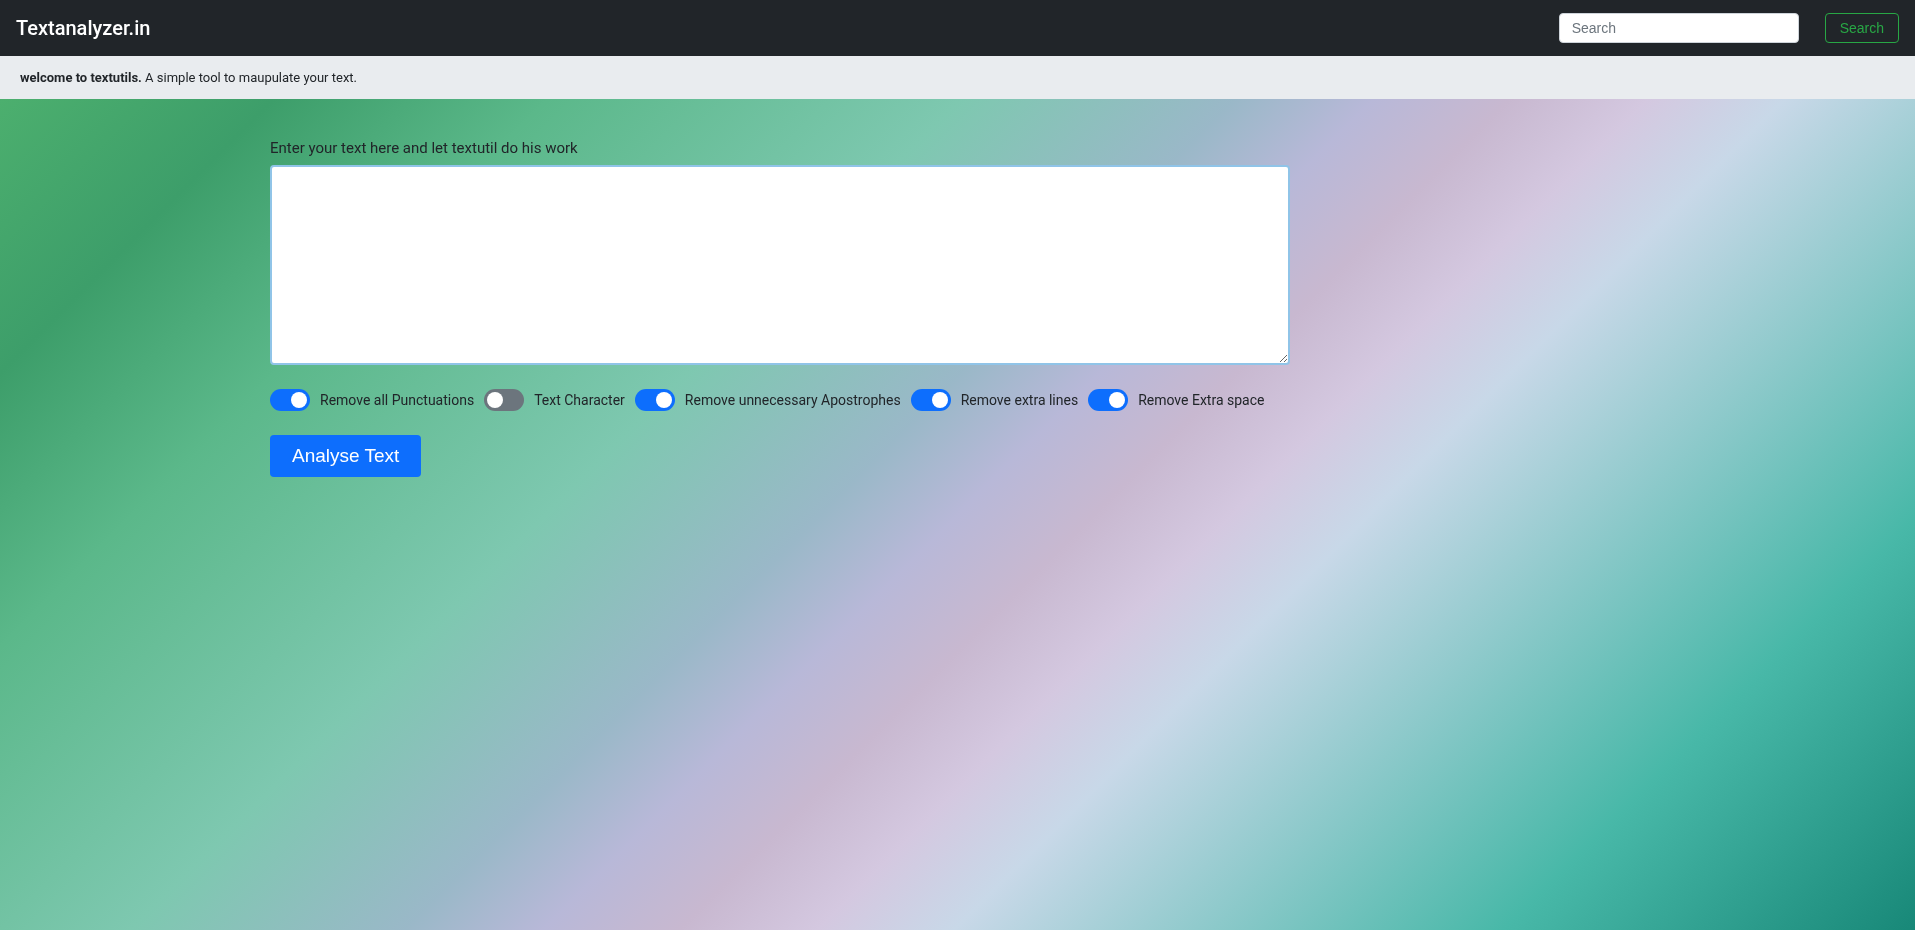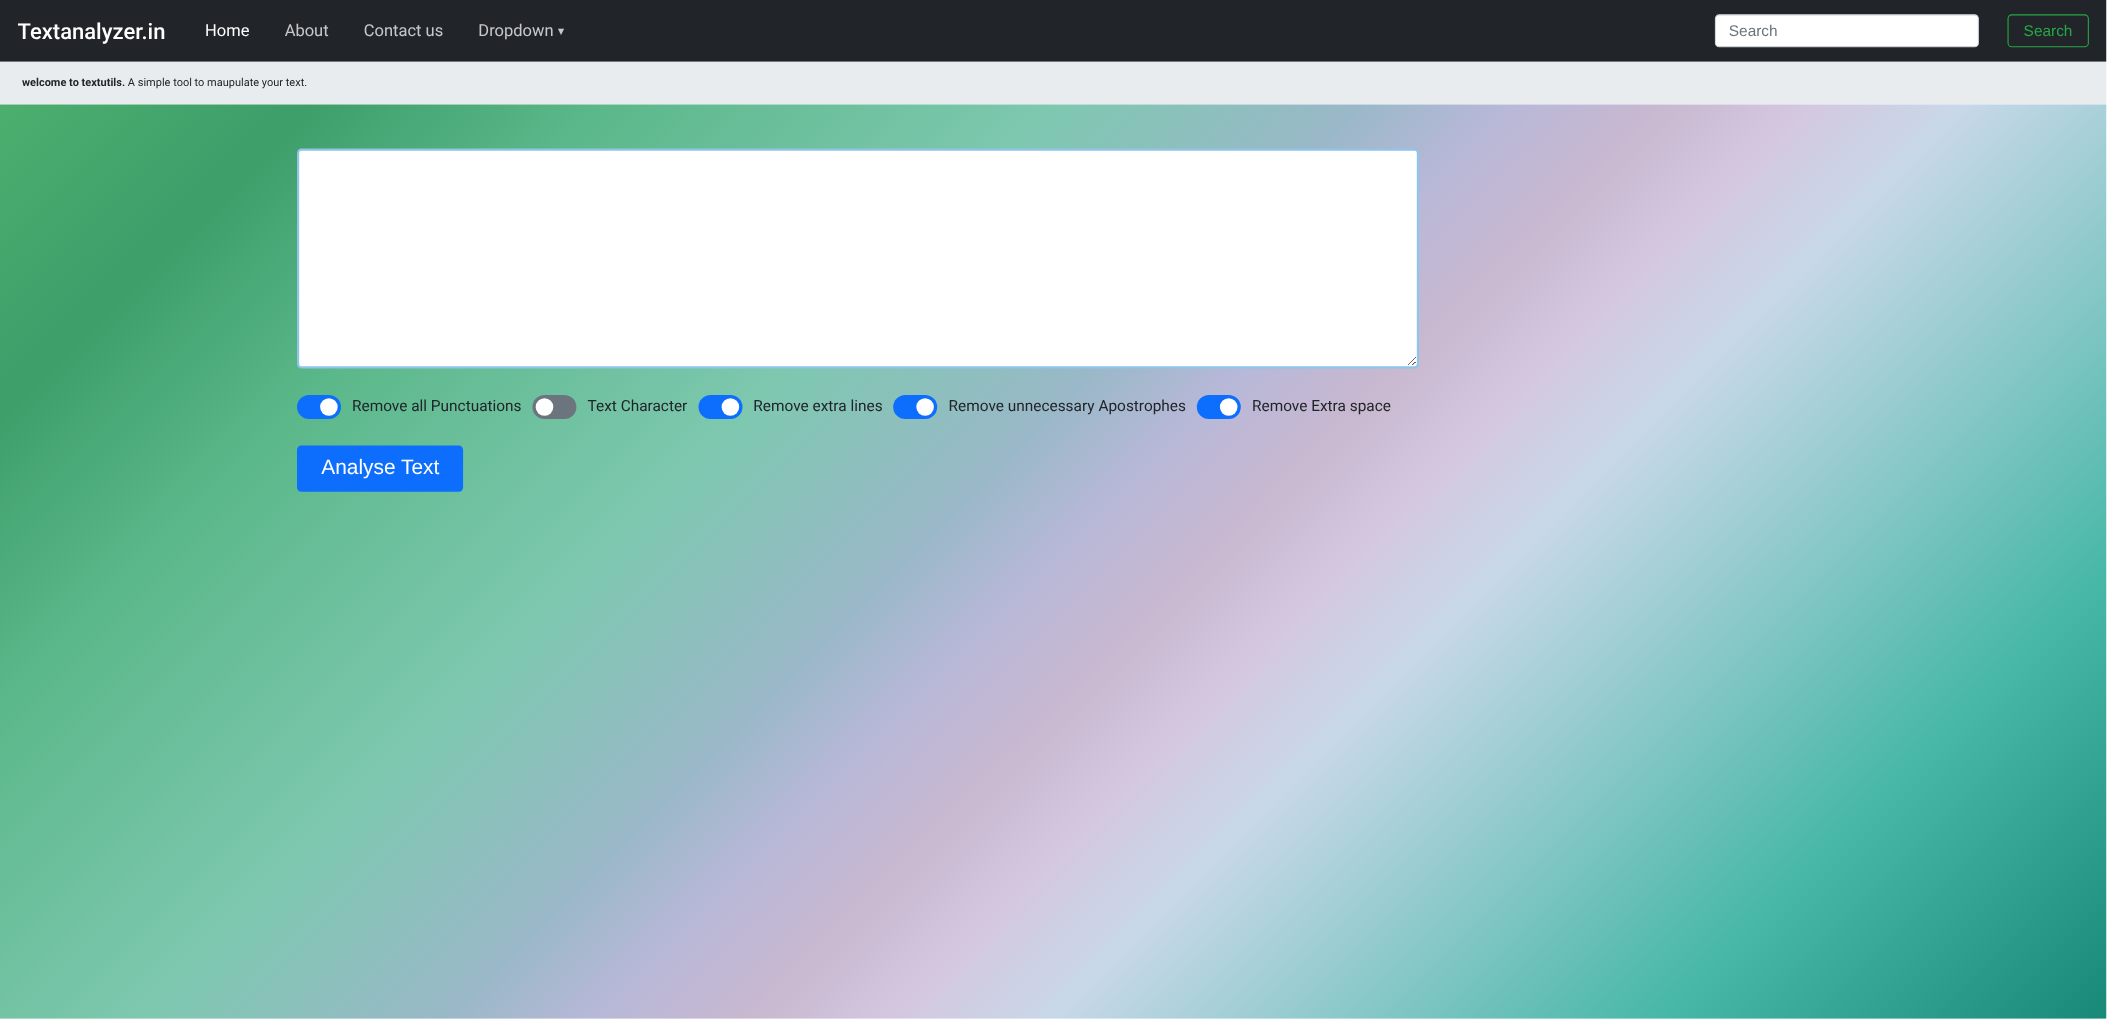--- a/index.html
+++ b/index.html
@@ -74,21 +74,21 @@
       border-radius: 4px;
       font-size: 14px;
       cursor: pointer;
       white-space: nowrap;
     }
 
     
     .welcome-bar {
       background-color: #e9ecef;
       padding: 14px 20px;
-      font-size: 10px;
+      font-size: 13px;
       color: #212529;
     }
     .welcome-bar strong {
       font-weight: 700;
     }
 
     
     .main-content {
       min-height: calc(935px - 56px - 48px);
       background: linear-gradient(135deg,
@@ -204,41 +204,33 @@
       border-radius: 4px;
       cursor: pointer;
       font-weight: 500;
     }
   </style>
 </head>
 <body>
 
 <nav class="navbar">
   <a class="navbar-brand">Textanalyzer.in</a>
-  <div class="nav-links">
-    <a class="nav-link active">Home</a>
-    <a class="nav-link">About</a>
-    <a class="nav-link">Contact us</a>
-    <a class="nav-link dropdown-toggle">
-      <span>Dropdown</span>
-      <span class="dropdown-arrow">▾</span>
-    </a>
-  </div>
   <div class="search-container">
     <input type="text" class="search-input" placeholder="Search" style="">
     <button class="search-btn">Search</button>
   </div>
 </nav>
 
 <div class="welcome-bar">
   <strong>welcome to textutils.</strong><span> A simple tool to maupulate your text.</span>
 </div>
 
 <div class="main-content">
   <div class="text-area-wrapper">
+    <label class="form-label">Enter your text here and let textutil do his work</label>
     <textarea class="main-textarea" style=""></textarea>
 
     
     <div class="toggles-section">
 
       <div class="toggle-row">
         <label class="toggle-switch">
           <input type="checkbox" checked="" style="">
           <span class="toggle-slider"></span>
         </label>
@@ -251,29 +243,29 @@
           <span class="toggle-slider"></span>
         </label>
         <span class="toggle-label">Text Character</span>
       </div>
 
       <div class="toggle-row">
         <label class="toggle-switch">
           <input type="checkbox" checked="" style="">
           <span class="toggle-slider"></span>
         </label>
+        <span class="toggle-label">Remove unnecessary Apostrophes</span>
+      </div>
+
+      <div class="toggle-row">
+        <label class="toggle-switch">
+          <input type="checkbox" checked="" style="">
+          <span class="toggle-slider"></span>
+        </label>
         <span class="toggle-label">Remove extra lines</span>
-      </div>
-
-      <div class="toggle-row">
-        <label class="toggle-switch">
-          <input type="checkbox" checked="" style="">
-          <span class="toggle-slider"></span>
-        </label>
-        <span class="toggle-label">Remove unnecessary Apostrophes</span>
       </div>
 
       <div class="toggle-row">
         <label class="toggle-switch">
           <input type="checkbox" checked="" style="">
           <span class="toggle-slider"></span>
         </label>
         <span class="toggle-label">Remove Extra space</span>
       </div>
 

